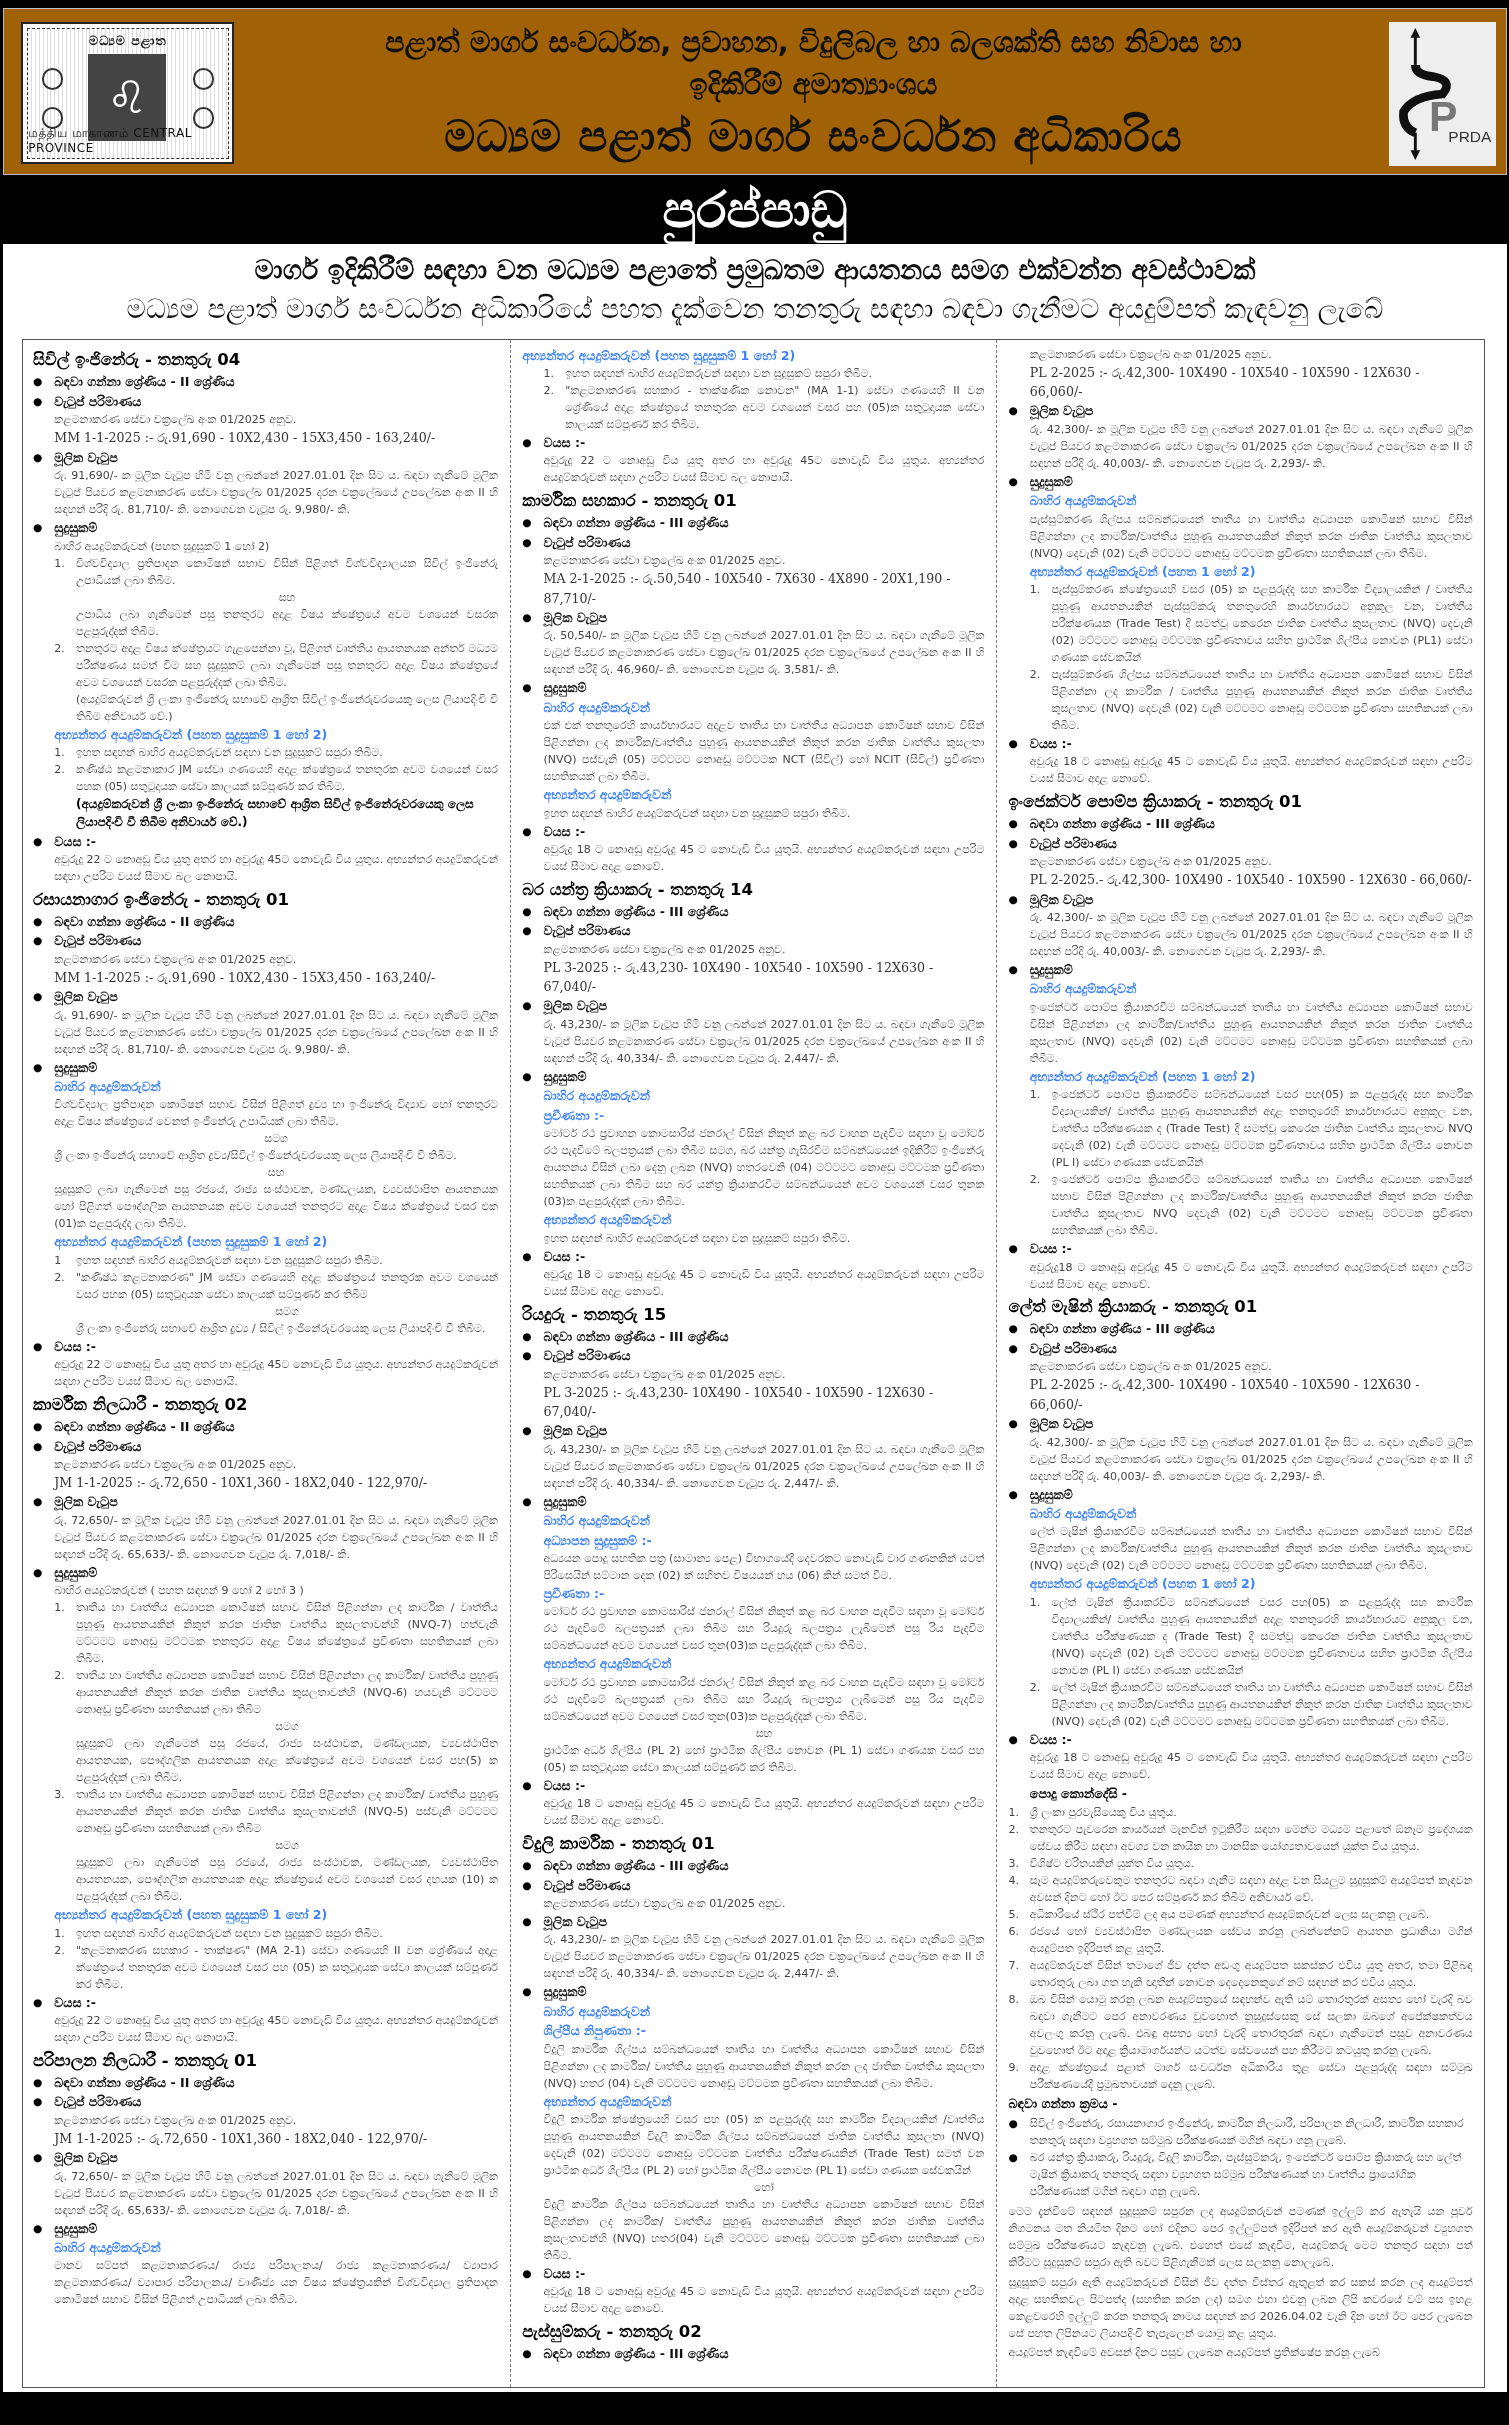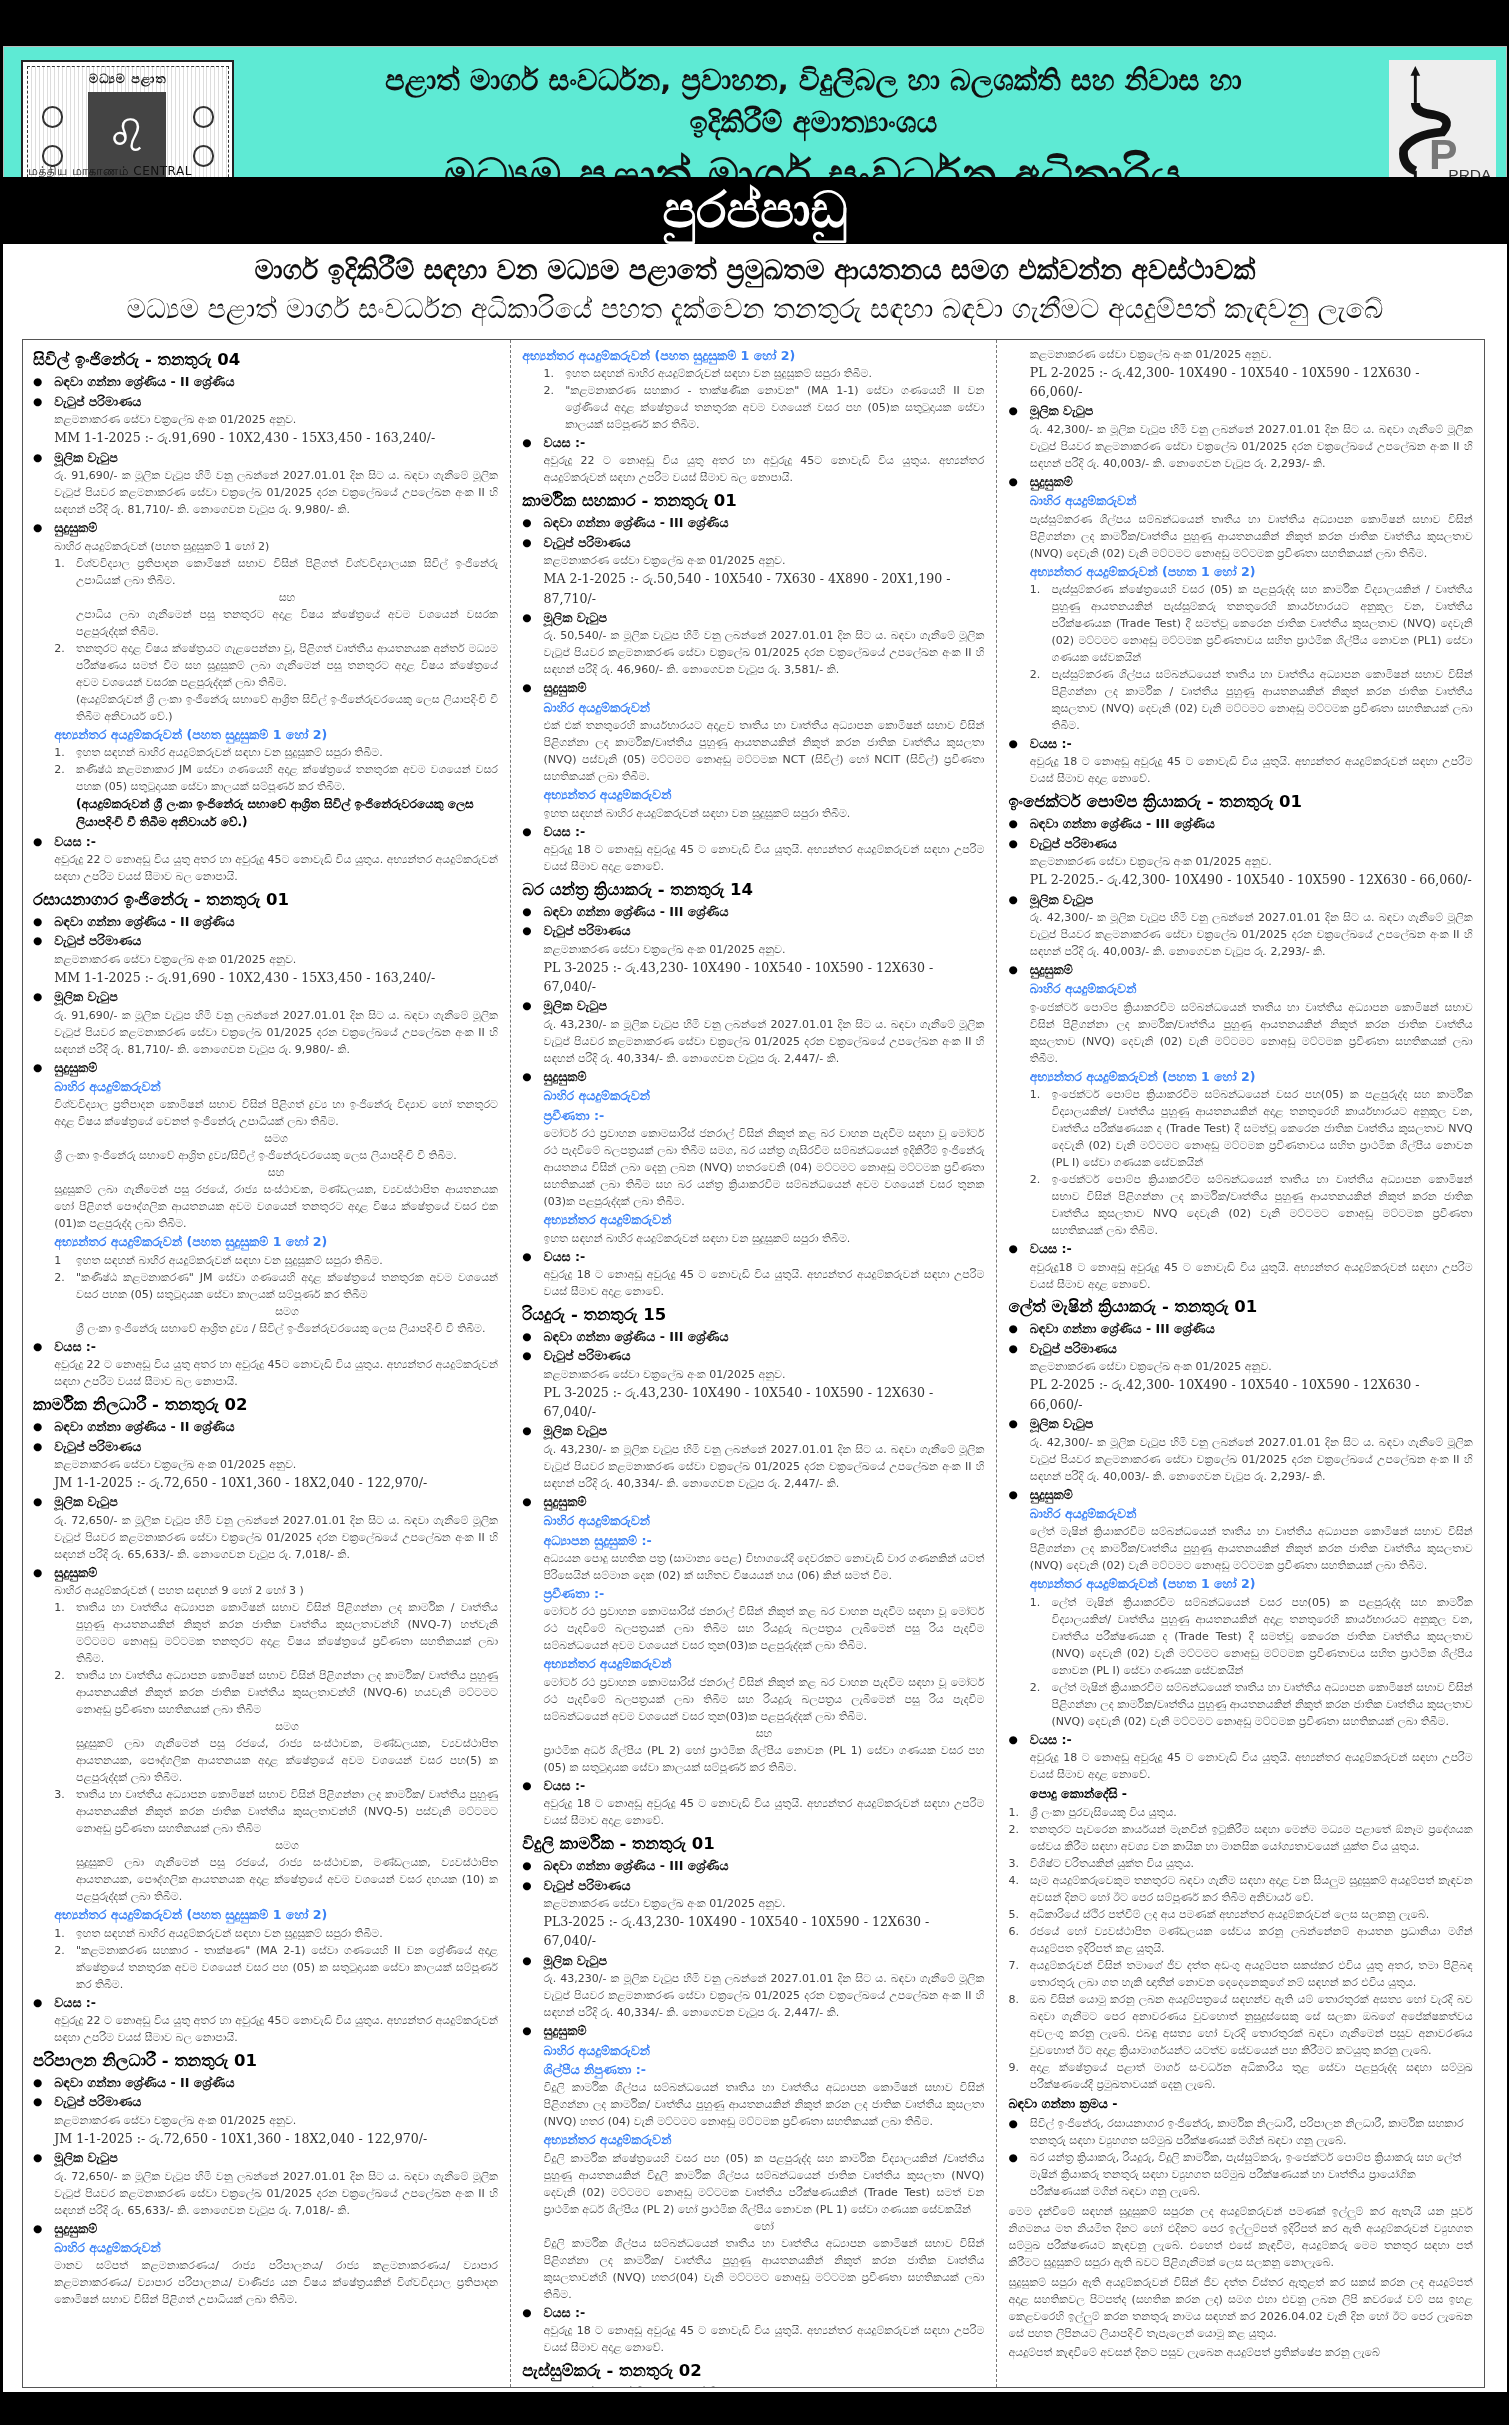--- a/index.html
+++ b/index.html
@@ -1,19 +1,19 @@
 <!DOCTYPE html>
 <html><head>
 <meta charset="utf-8">
 <style>
   * { box-sizing: border-box; margin: 0; padding: 0; }
   html, body { width: 1510px; height: 2426px; background: #000; overflow: hidden; }
   body { font-family: "DejaVu Sans", "Liberation Sans", sans-serif; color: #111; }
   .page { position: absolute; left: 0; top: 0; width: 1510px; height: 2426px; background: #000; }
-  .header { position: absolute; left: 2.9px; top: 7.8px; width: 1504px; height: 167px; background: #5eead4; border: 1.9px solid #bbb; margin-top: 38px; }
+  .header { position: absolute; left: 2.9px; top: 7.8px; width: 1504px; height: 167px; background: #a16207; border: 1.9px solid #bbb; }
   .logo-left { position: absolute; left: 17.5px; top: 13.6px; width: 213px; height: 142px; border: 2.9px solid #222; background: #fff; padding: 3.9px; }
   .logo-left .inner { width: 100%; height: 100%; border: 1.9px dashed #333; position: relative; background: repeating-linear-gradient(90deg,#fff 0 2.9px,#ddd 2.9px 3.9px); }
   .logo-left .cap { position: absolute; top: 3.9px; left: 0; right: 0; text-align: center; font-size: 12.6px; font-weight: bold; letter-spacing: 1px; }
   .logo-left .lion { position: absolute; left: 60px; top: 25px; width: 78px; height: 87px; background: #444; display: flex; align-items: center; justify-content: center; color: #fff; font-size: 45px; }
   .logo-left .wheel { position: absolute; width: 21.3px; height: 21.3px; border-radius: 50%; border: 2.9px double #333; }
   .logo-left .foot { position: absolute; bottom: 2.9px; left: 0; right: 8px; text-align: left; font-size: 12px; letter-spacing: 0.5px; }
   .logo-right { position: absolute; right: 9.7px; top: 13.6px; width: 107px; height: 144px; background: #eee; display: flex; align-items: center; justify-content: center; }
   .logo-right svg { width: 97px; height: 136px; }
   .titles { position: absolute; left: 243px; right: 126px; top: 11.6px; text-align: center; }
   .t1 { font-size: 29px; font-weight: bold; line-height: 45px; }
@@ -225,21 +225,20 @@
         <div class="p">මෝටර් රථ ප්‍රවාහන කොමසාරිස් ජනරාල් විසින් නිකුත් කළ බර වාහන පැදවීම සඳහා වූ මෝටර් රථ පැදවීමේ බලපත්‍රයක් ලබා තිබීම සහ රියදුරු බලපත්‍රය ලැබීමෙන් පසු රිය පැදවීම සම්බන්ධයෙන් අවම වශයෙන් වසර තුන(03)ක පළපුරුද්දක් ලබා තිබීම.</div>
         <div class="p mid">සහ</div>
         <div class="p">ප්‍රාථමික අර්ධ ශිල්පීය (PL 2) හෝ ප්‍රාථමික ශිල්පීය නොවන (PL 1) සේවා ගණයක වසර පහ (05) ක සතුටුදායක සේවා කාලයක් සම්පූර්ණ කර තිබීම.</div>
         <div class="bul">වයස :-</div>
         <div class="p">අවුරුදු 18 ට නොඅඩු අවුරුදු 45 ට නොවැඩි විය යුතුයි. අභ්‍යන්තර අයදුම්කරුවන් සඳහා උපරිම වයස් සීමාව අදාළ නොවේ.</div>
 
         <div class="job-title">විදුලි කාර්මික - තනතුරු 01</div>
         <div class="bul">බඳවා ගන්නා ශ්‍රේණිය - III ශ්‍රේණිය</div>
         <div class="bul">වැටුප් පරිමාණය</div>
         <div class="p">කළමනාකරණ සේවා චක්‍රලේඛ අංක 01/2025 අනුව.</div>
-        <div class="salary">PL3-2025 :- රු.43,230- 10X490 - 10X540 - 10X590 - 12X630 - 67,040/-</div>
         <div class="bul">මූලික වැටුප</div>
         <div class="p">රු. 43,230/- ක මූලික වැටුප හිමි වනු ලබන්නේ 2027.01.01 දින සිට ය. බඳවා ගැනීමේ මූලික වැටුප් පියවර කළමනාකරණ සේවා චක්‍රලේඛ 01/2025 දරන චක්‍රලේඛයේ උපලේඛන අංක II හි සඳහන් පරිදි රු. 40,334/- කි. නොගෙවන වැටුප රු. 2,447/- කි.</div>
         <div class="bul">සුදුසුකම්</div>
         <div class="sub">බාහිර අයදුම්කරුවන්</div>
         <div class="sub">ශිල්පීය නිපුණතා :-</div>
         <div class="p">විදුලි කාර්මික ශිල්පය සම්බන්ධයෙන් තෘතීය හා වෘත්තීය අධ්‍යාපන කොමිෂන් සභාව විසින් පිළිගන්නා ලද කාර්මික/ වෘත්තීය පුහුණු ආයතනයකින් නිකුත් කරන ලද ජාතික වෘත්තීය කුසලතා (NVQ) හතර (04) වැනි මට්ටමට නොඅඩු මට්ටමක ප්‍රවීණතා සහතිකයක් ලබා තිබීම.</div>
         <div class="sub">අභ්‍යන්තර අයදුම්කරුවන්</div>
         <div class="p">විදුලි කාර්මික ක්ෂේත්‍රයෙහි වසර පහ (05) ක පළපුරුද්ද සහ කාර්මික විද්‍යාලයකින් /වෘත්තීය පුහුණු ආයතනයකින් විදුලි කාර්මික ශිල්පය සම්බන්ධයෙන් ජාතික වෘත්තීය කුසලතා (NVQ) දෙවැනි (02) මට්ටමට නොඅඩු මට්ටමක වෘත්තීය පරීක්ෂණයකින් (Trade Test) සමත් වන ප්‍රාථමික අර්ධ ශිල්පීය (PL 2) හෝ ප්‍රාථමික ශිල්පීය නොවන (PL 1) සේවා ගණයක සේවකයින්</div>
         <div class="p mid">හෝ</div>
         <div class="p">විදුලි කාර්මික ශිල්පය සම්බන්ධයෙන් තෘතීය හා වෘත්තීය අධ්‍යාපන කොමිෂන් සභාව විසින් පිළිගන්නා ලද කාර්මික/ වෘත්තීය පුහුණු ආයතනයකින් නිකුත් කරන ජාතික වෘත්තීය කුසලතාවන්හි (NVQ) හතර(04) වැනි මට්ටමට නොඅඩු මට්ටමක ප්‍රවීණතා සහතිකයක් ලබා තිබීම.</div>

